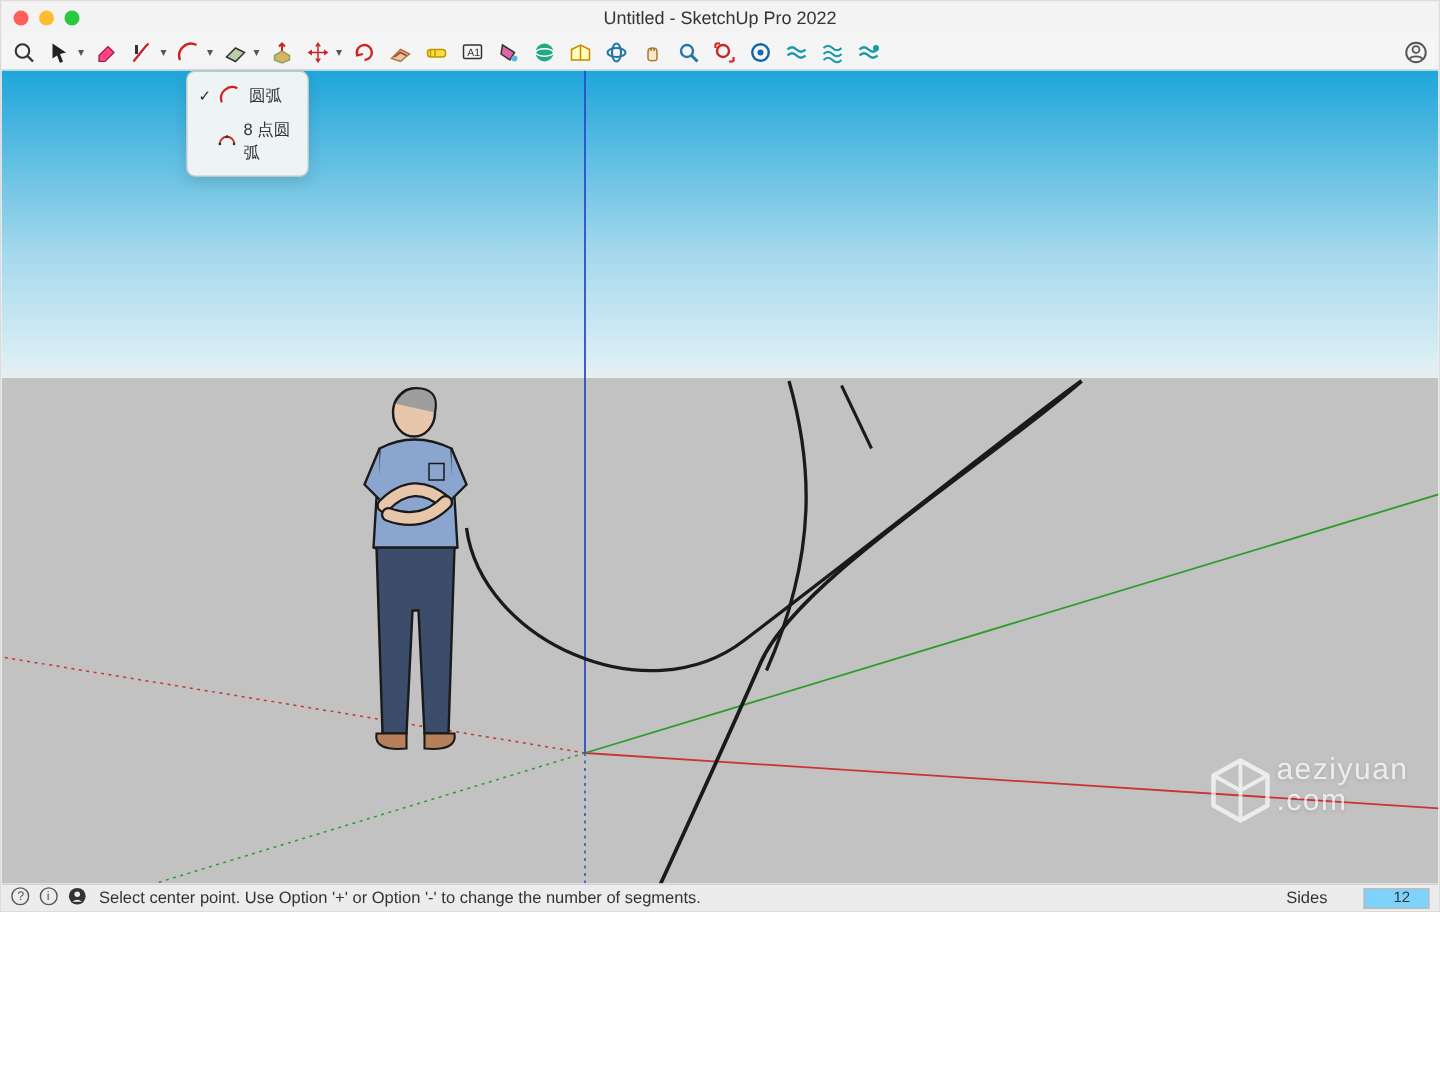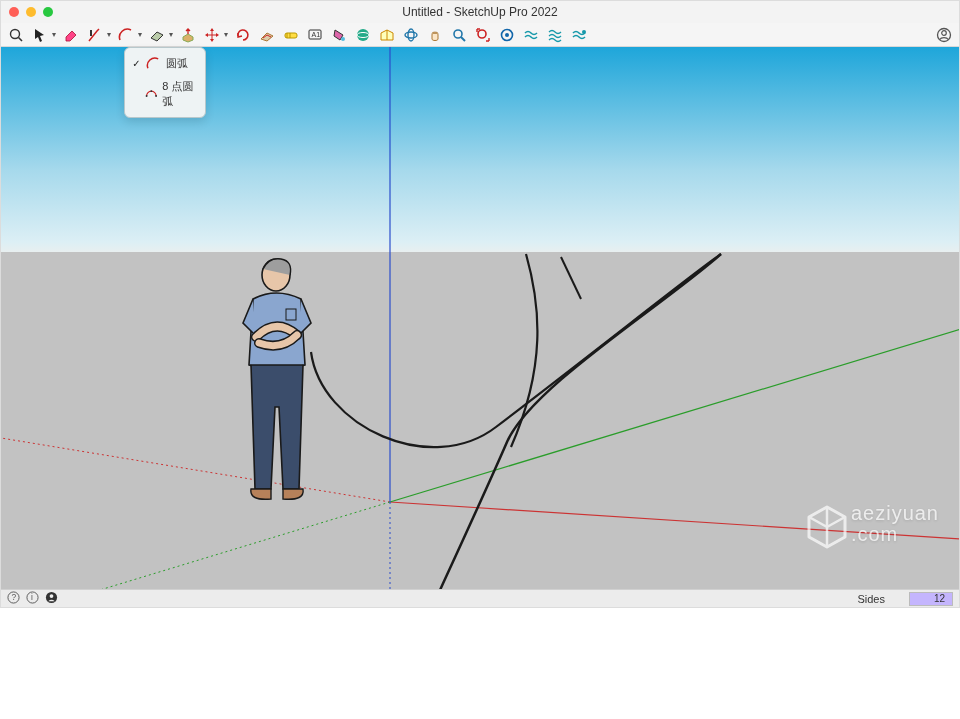--- a/index.html
+++ b/index.html
@@ -17,21 +17,21 @@
   .tbtn svg { width:16px; height:16px; }
   .dd { font-size:8px; color:#555; padding-left:1px; cursor:pointer; }
   .group { display:flex; align-items:center; gap:2px; }
   .spacer { flex:1; }
   .viewport { position:absolute; top:46px; left:0; right:0; bottom:18px; overflow:hidden; }
   .sky { position:absolute; top:0; left:0; right:0; height:205px; background:linear-gradient(#1ea6da, #a6d9ec 60%, #dceff5 95%, #e8eff0); }
   .ground { position:absolute; top:205px; left:0; right:0; bottom:0; background:#c2c2c2; }
   .status { position:absolute; bottom:0; left:0; right:0; height:18px; background:#ececec; border-top:1px solid #d0d0d0; display:flex; align-items:center; padding:0 6px; font-size:11px; color:#333; }
   .status .sicons { display:flex; gap:6px; align-items:center; margin-right:8px; }
   .sidesbox { margin-left:auto; display:flex; align-items:center; gap:24px; }
-  .vcb { width:44px; height:14px; background:#c4b5fd; border:1px solid #bbb; font-size:10px; text-align:right; padding:0 7px; line-height:12px; }
+  .vcb { width:44px; height:14px; background:#7dd3fc; border:1px solid #bbb; font-size:10px; text-align:left; padding:0 19px; line-height:12px; }
   .menu { position:absolute; top:46px; left:123px; width:82px; background:#eef3f4; border:1px solid #b8c8cc; border-radius:6px; box-shadow:0 4px 10px rgba(0,0,0,.12); padding:4px 2px; z-index:20; }
   .mi { display:flex; align-items:center; gap:5px; padding:4px 5px; font-size:11px; color:#333; cursor:pointer; border-radius:3px; }
   .chk { width:9px; font-size:10px; color:#222; text-align:center; }
   .micon { width:15px; height:15px; display:flex; align-items:center; justify-content:center; }
   .wm { position:absolute; right:20px; bottom:38px; color:#fff; opacity:.7; display:flex; font-size:20px; font-weight:300; letter-spacing:1px; pointer-events:none; text-shadow:0 1px 3px rgba(0,0,0,.2); }
   .wm .logo { width:48px; height:48px; }
   .wm .txt { line-height:1.05; }
 </style>
 </head>
 <body>
@@ -297,19 +297,20 @@
       <span><svg width="13" height="13" viewBox="0 0 14 14">
             <circle cx="7" cy="7" r="6" fill="none" stroke="#555"></circle>
             <text x="5.5" y="10" font-size="9" fill="#555">i</text>
           </svg></span>
       <span><svg width="13" height="13" viewBox="0 0 14 14">
             <circle cx="7" cy="7" r="6" fill="#333"></circle>
             <circle cx="7" cy="5.5" r="2" fill="#eee"></circle>
             <path d="M3.5 11 Q7 8 10.5 11" fill="#eee"></path>
           </svg></span>
     </div>
+    <span>Select center point. Use Option '+' or Option '-' to change the number of segments.</span>
     <div class="sidesbox">
       <span>Sides</span>
       <div class="vcb">12</div>
     </div>
   </div>
 
 </div>
 
 </body></html>

